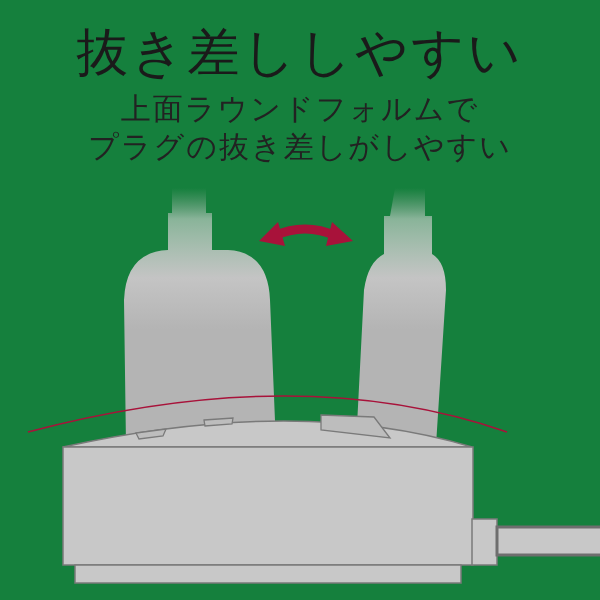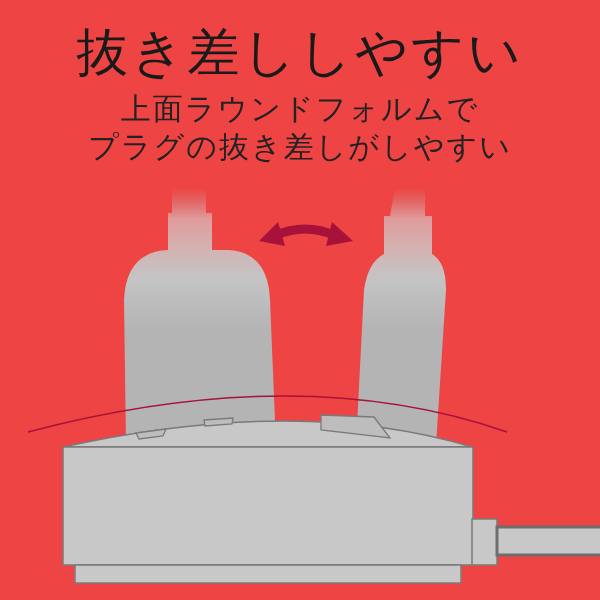--- a/index.html
+++ b/index.html
@@ -1,16 +1,16 @@
 <!DOCTYPE html>
 <html><head>
 <meta charset="utf-8">
 <style>
   html, body { margin: 0; padding: 0; background: #ffffff; }
-  #stage { position: relative; width: 600px; height: 600px; overflow: hidden; background: #ef4444; }
+  #stage { position: relative; width: 600px; height: 600px; overflow: hidden; background: #15803d; }
   .headline {
     position: absolute; left: 0; top: 22px; width: 600px; text-align: center;
     font-family: "DejaVu Sans", sans-serif; font-weight: 200; font-size: 52px;
     letter-spacing: 3px; color: #1a1a1a; line-height: 60px; margin: 0;
   }
   .subline {
     position: absolute; left: 0; width: 600px; text-align: center;
     font-family: "DejaVu Sans", sans-serif; font-size: 30px; color: #222222;
     letter-spacing: 2px; line-height: 38px; margin: 0;
   }

